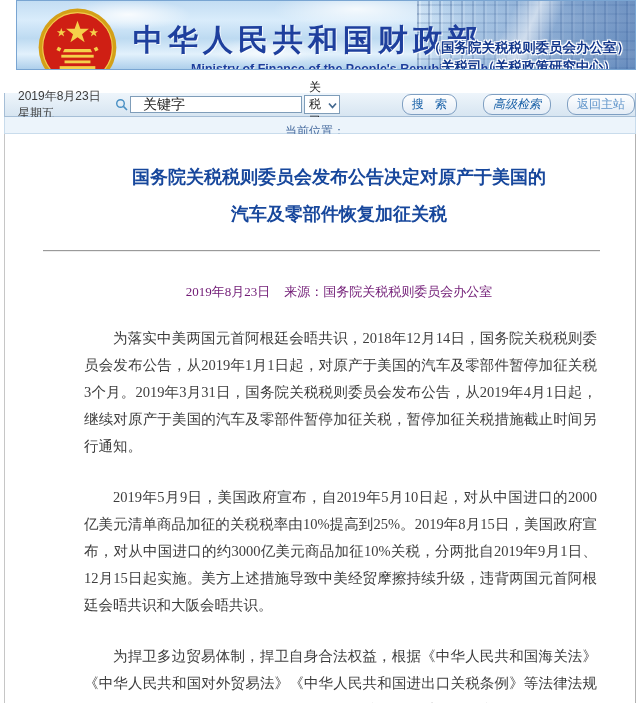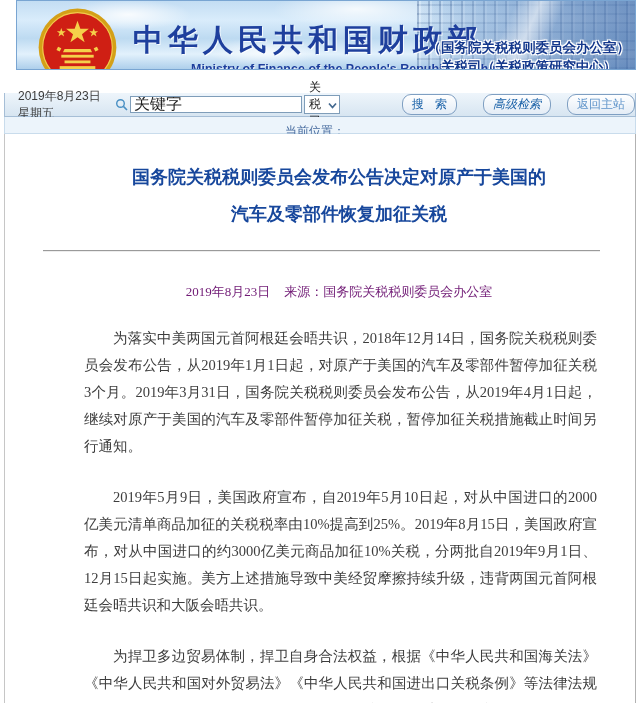--- a/index.html
+++ b/index.html
@@ -56,21 +56,21 @@
   .toolbar {
     position:absolute; left:4px; right:4px; top:93px; height:24px;
     background:linear-gradient(#eef5fb,#d7e5f1);
     border:1px solid #a6bed6; border-top:none;
     display:flex; align-items:center; font-size:12px; color:#333;
   }
   .tb-date { margin-left:13px; width:132px; color:#3a3a3a; }
   .search-icon { margin-left:14px; margin-right:2px; display:inline-flex; }
   .search-input {
     width:172px; height:17px; border:1px solid #7f9db9; background:#fff;
-    font-size:16px; padding:0 3px; color:#222; font-family:"Liberation Sans",sans-serif;
+    font-size:14px; padding:0 12px; color:#222; font-family:"Liberation Sans",sans-serif;
   }
   .scope-select {
     width:52px; height:19px; margin-left:2px; border:1px solid #7f9db9; background:#fff;
     display:flex; align-items:center; justify-content:space-between;
     padding:0 2px 0 4px; color:#222; cursor:default;
   }
   .btn {
     padding:1px 9px; border:1px solid #7f9fc2; border-radius:9px;
     background:linear-gradient(#ffffff,#e3ecf6); color:#1b62a8; font-size:12px;
     white-space:nowrap; cursor:pointer;

